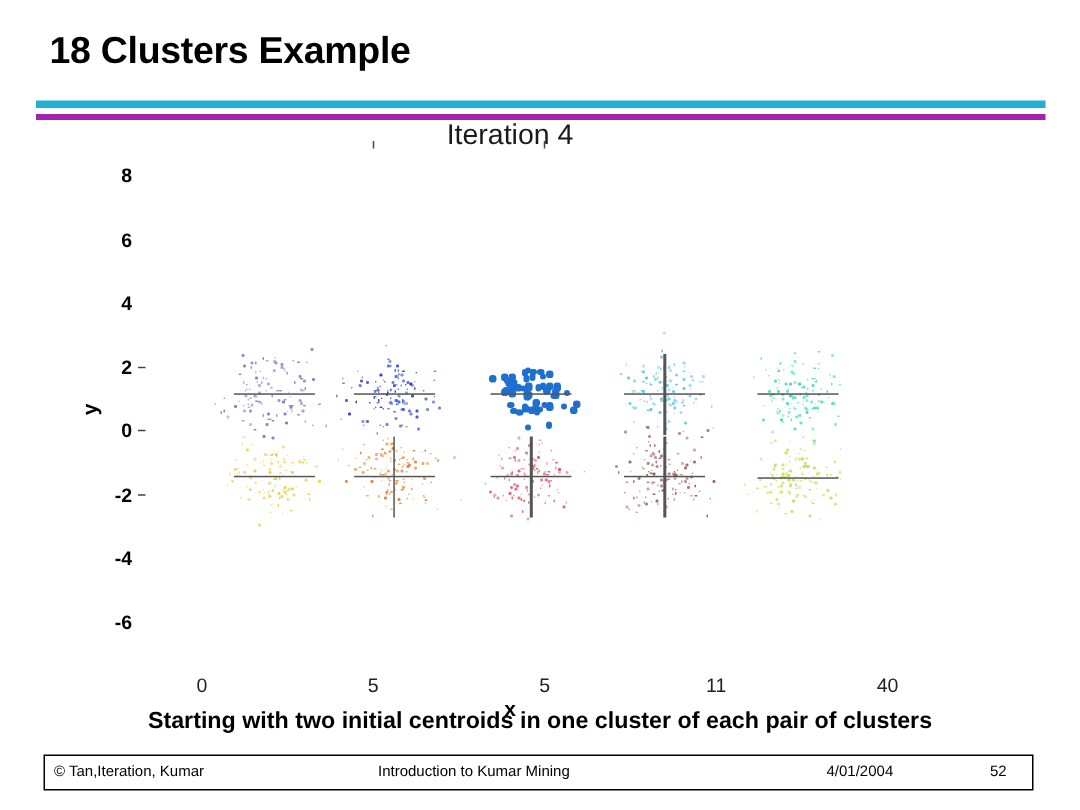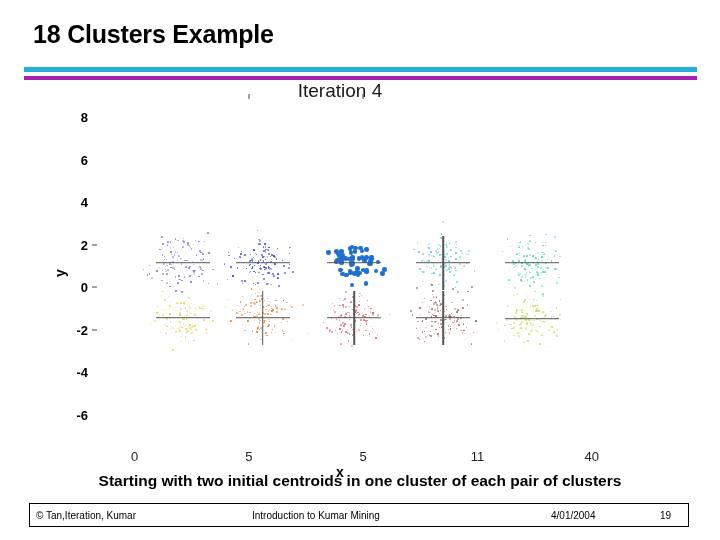--- a/index.html
+++ b/index.html
@@ -1403,14 +1403,14 @@
 
   <div id="xlabel">x</div>
 </div>
 
 <div id="caption">Starting with two initial centroids in one cluster of each pair of clusters</div>
 
 <div id="footer">
   <div class="footer-cell" id="footer-copyright">© Tan,Iteration, Kumar</div>
   <div class="footer-cell" id="footer-booktitle">Introduction to Kumar Mining</div>
   <div class="footer-cell" id="footer-date">4/01/2004</div>
-  <div class="footer-cell" id="footer-page">19</div>
+  <div class="footer-cell" id="footer-page">52</div>
 </div>
 
 </body></html>

